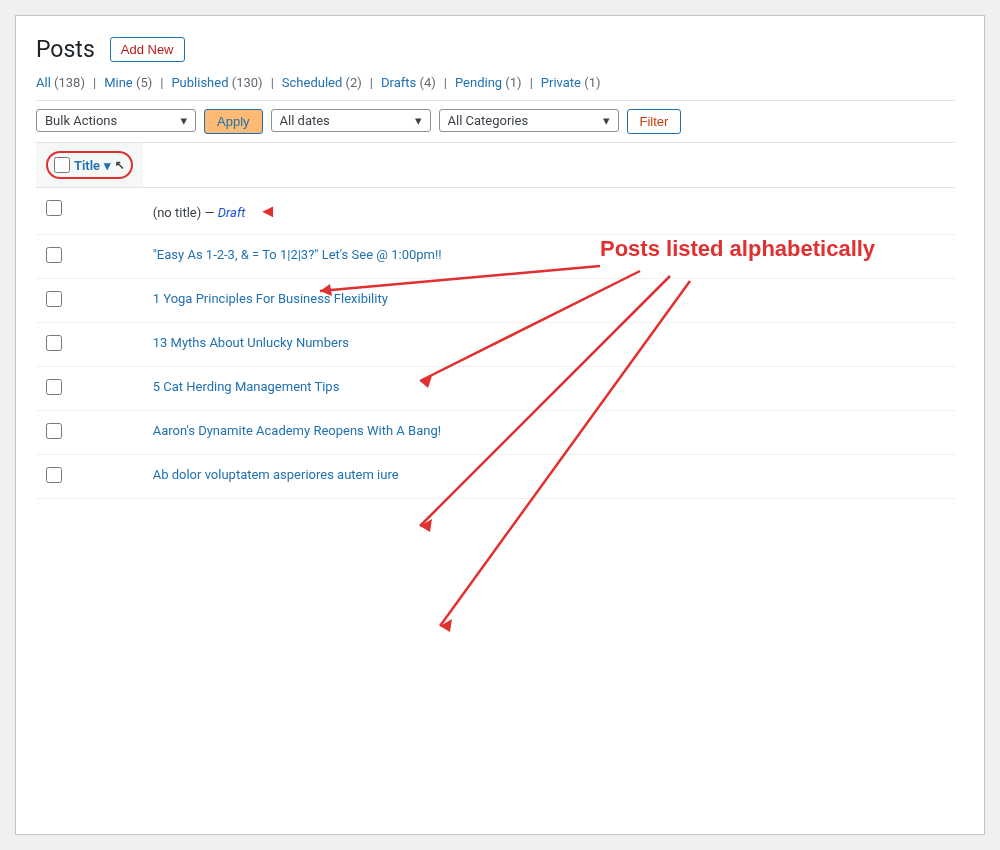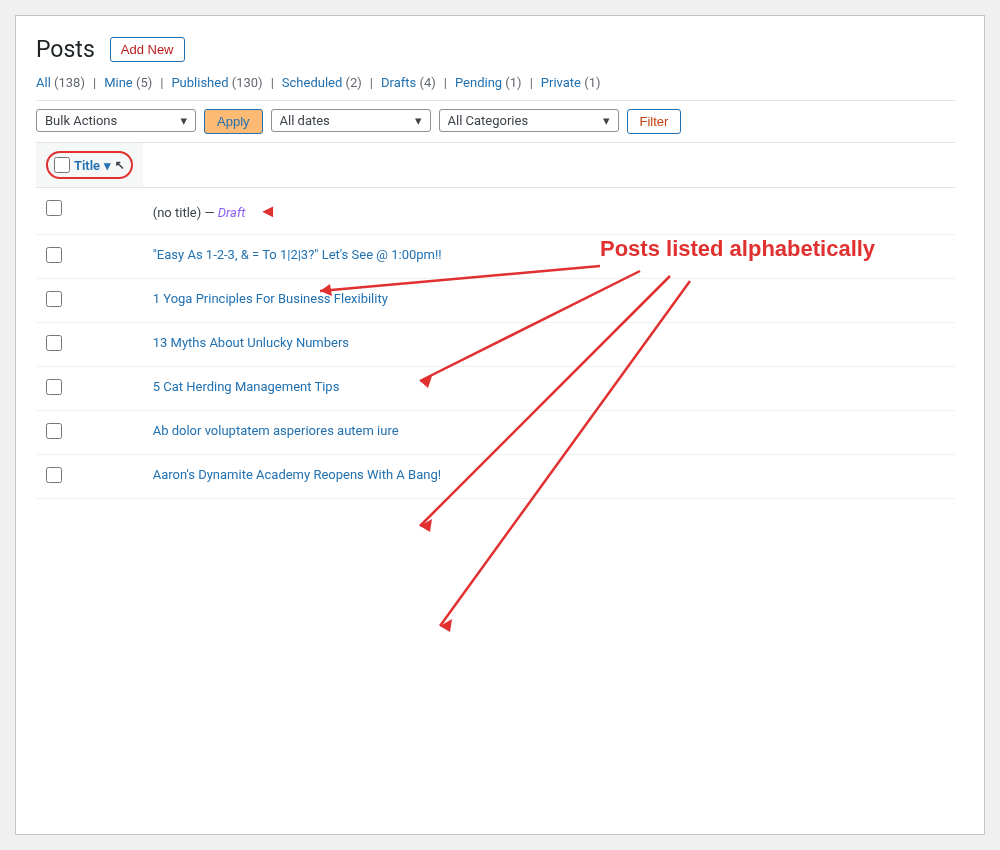--- a/index.html
+++ b/index.html
@@ -136,21 +136,21 @@
     .post-link {
       color: #2271b1;
       text-decoration: none;
       font-size: 13px;
     }
     .post-draft {
       color: #3c434a;
       font-size: 13px;
     }
     .post-draft em {
-      color: #8b5cf6;
+      color: #1d4ed8;
     }
     .checkbox-cell {
       width: 40px;
       padding-top: 14px;
     }
     input[type="checkbox"] {
       width: 16px;
       height: 16px;
       cursor: pointer;
     }
@@ -288,30 +288,30 @@
         <td>
           <a href="#" class="post-link">5 Cat Herding Management Tips</a>
         </td>
       </tr>
 
       <tr class="post-row">
         <td class="checkbox-cell">
           <input type="checkbox" style="">
         </td>
         <td>
+          <a href="#" class="post-link">Aaron's Dynamite Academy Reopens With A Bang!</a>
+        </td>
+      </tr>
+
+      <tr class="post-row">
+        <td class="checkbox-cell">
+          <input type="checkbox" style="">
+        </td>
+        <td>
           <a href="#" class="post-link">Ab dolor voluptatem asperiores autem iure</a>
-        </td>
-      </tr>
-
-      <tr class="post-row">
-        <td class="checkbox-cell">
-          <input type="checkbox" style="">
-        </td>
-        <td>
-          <a href="#" class="post-link">Aaron's Dynamite Academy Reopens With A Bang!</a>
         </td>
       </tr>
     </tbody>
   </table>
 
   <svg class="arrows-svg" viewBox="0 0 960 600" xmlns="http://www.w3.org/2000/svg">
 
     <text x="580" y="60" font-size="22" font-weight="bold" fill="#e03030" font-family="Arial, sans-serif">Posts listed alphabetically</text>
 
     <line x1="580" y1="70" x2="300" y2="95" stroke="#e03030" stroke-width="2.5"></line>

